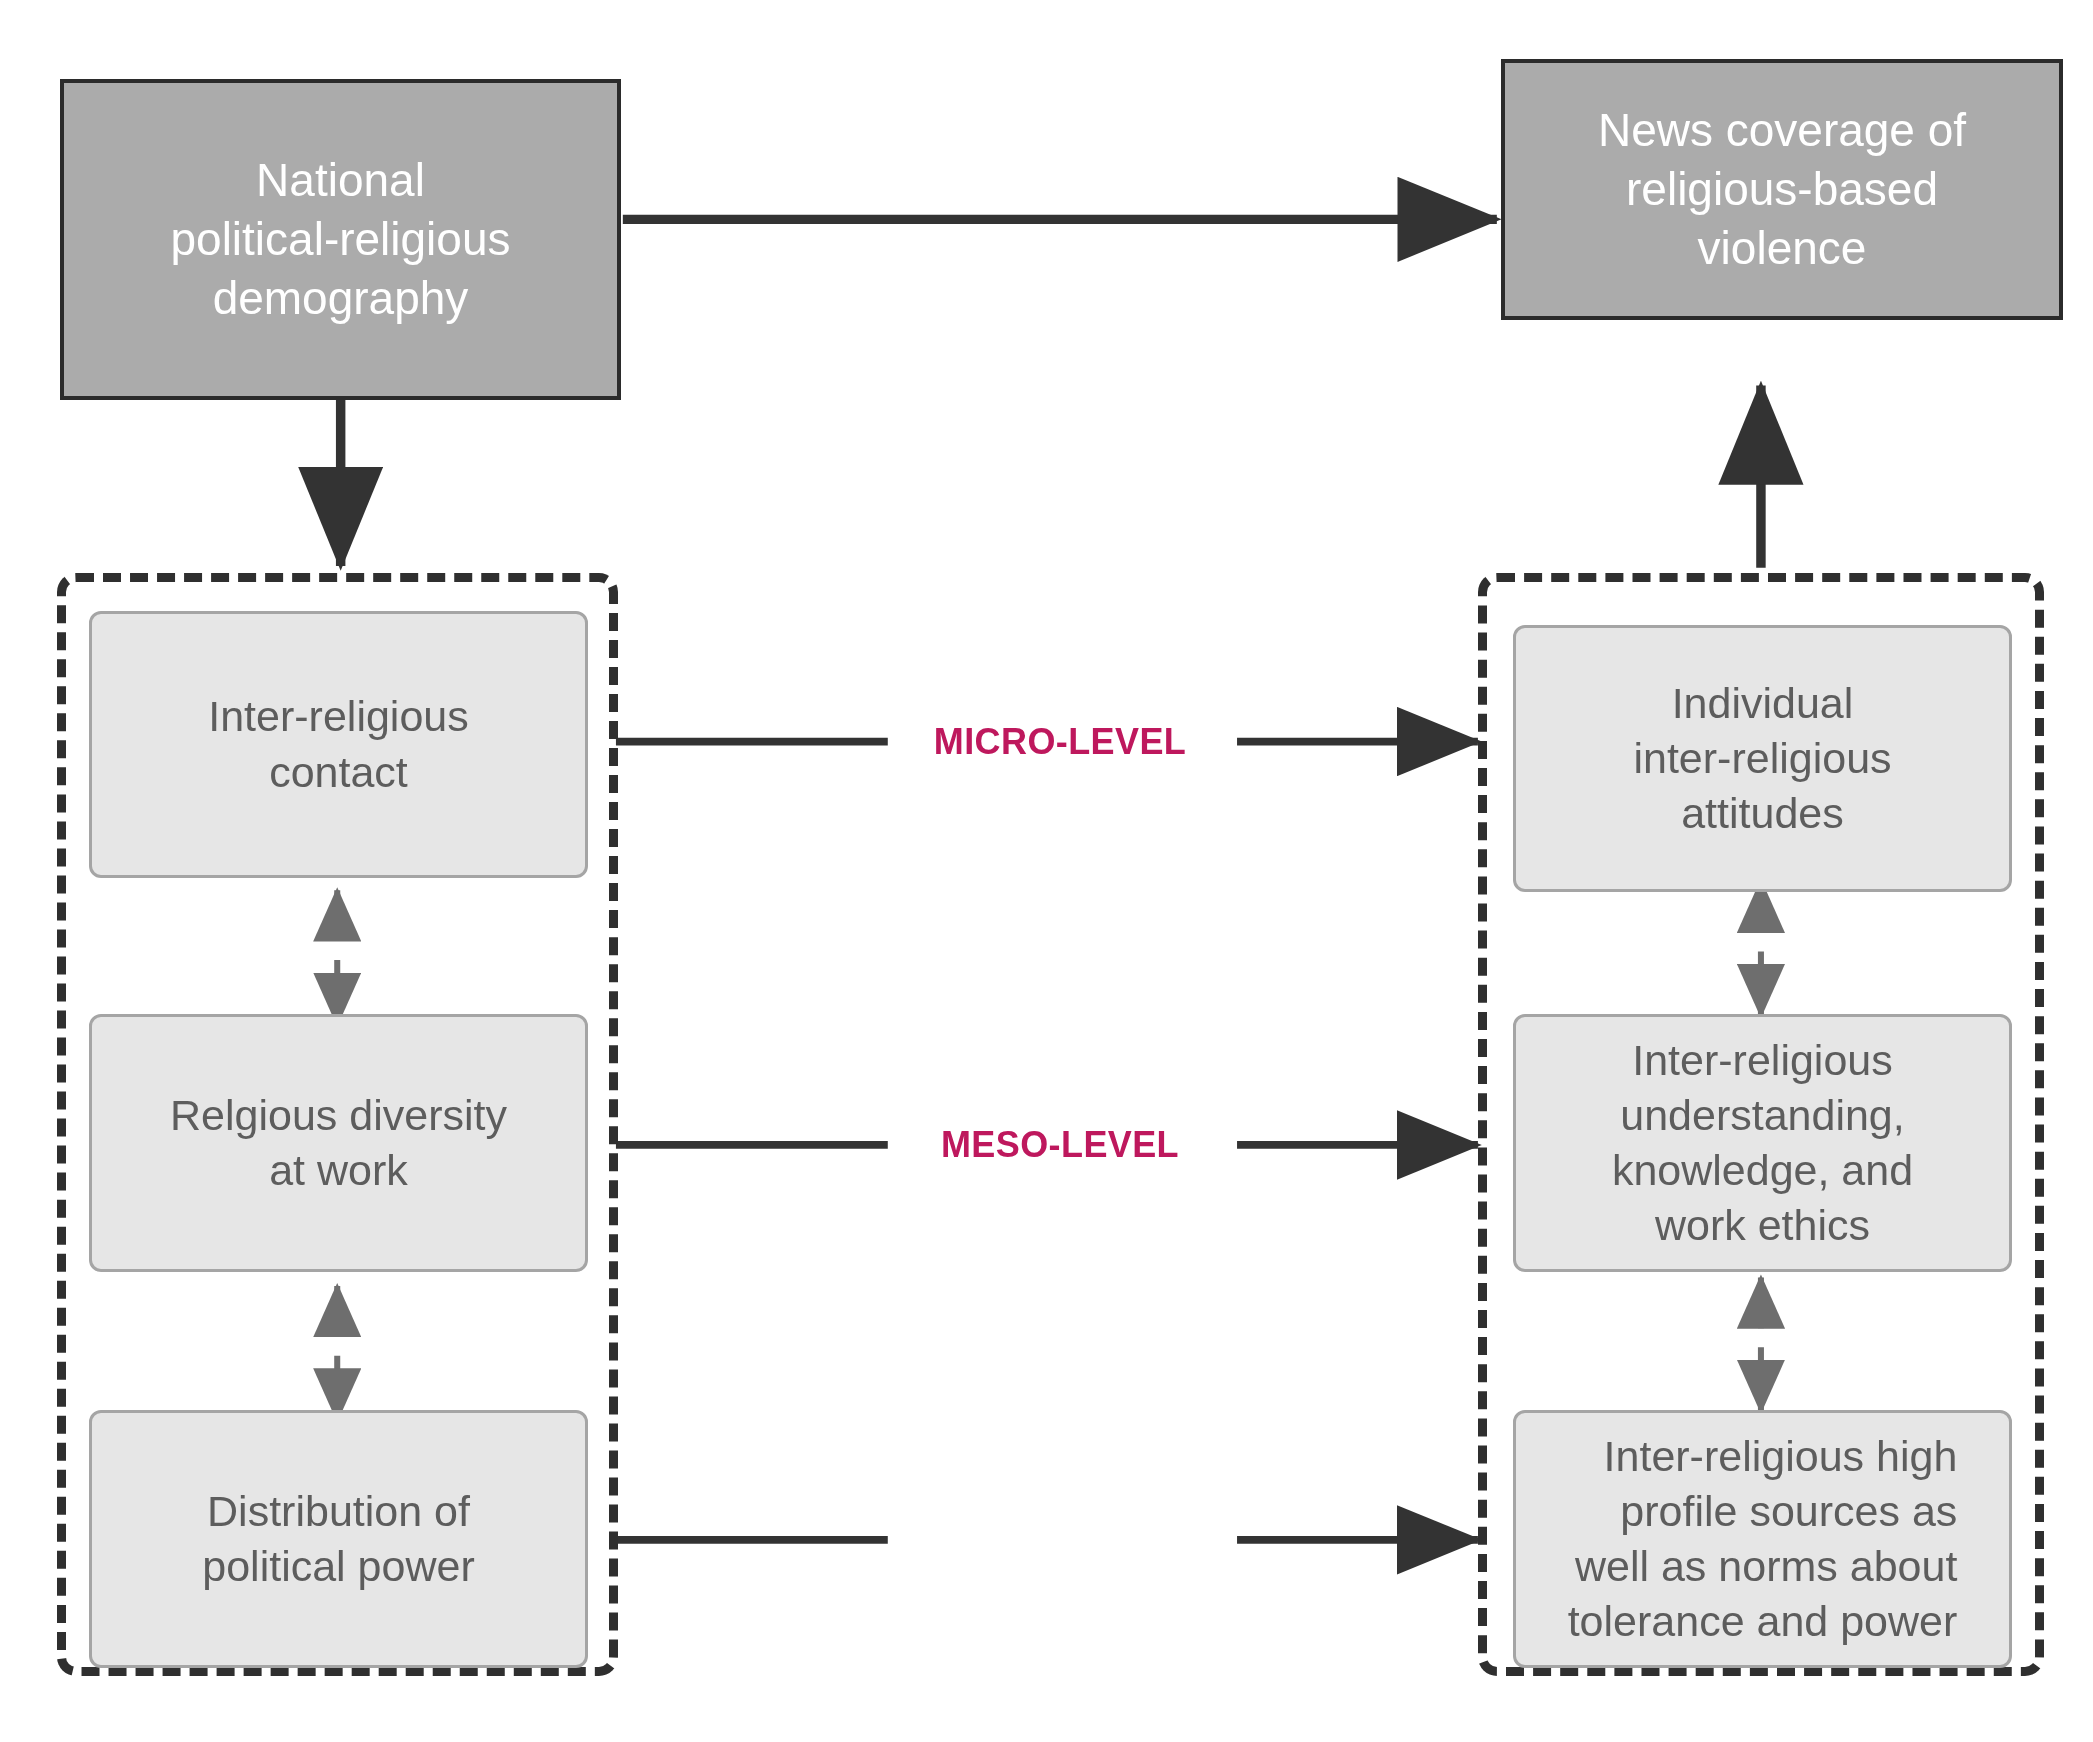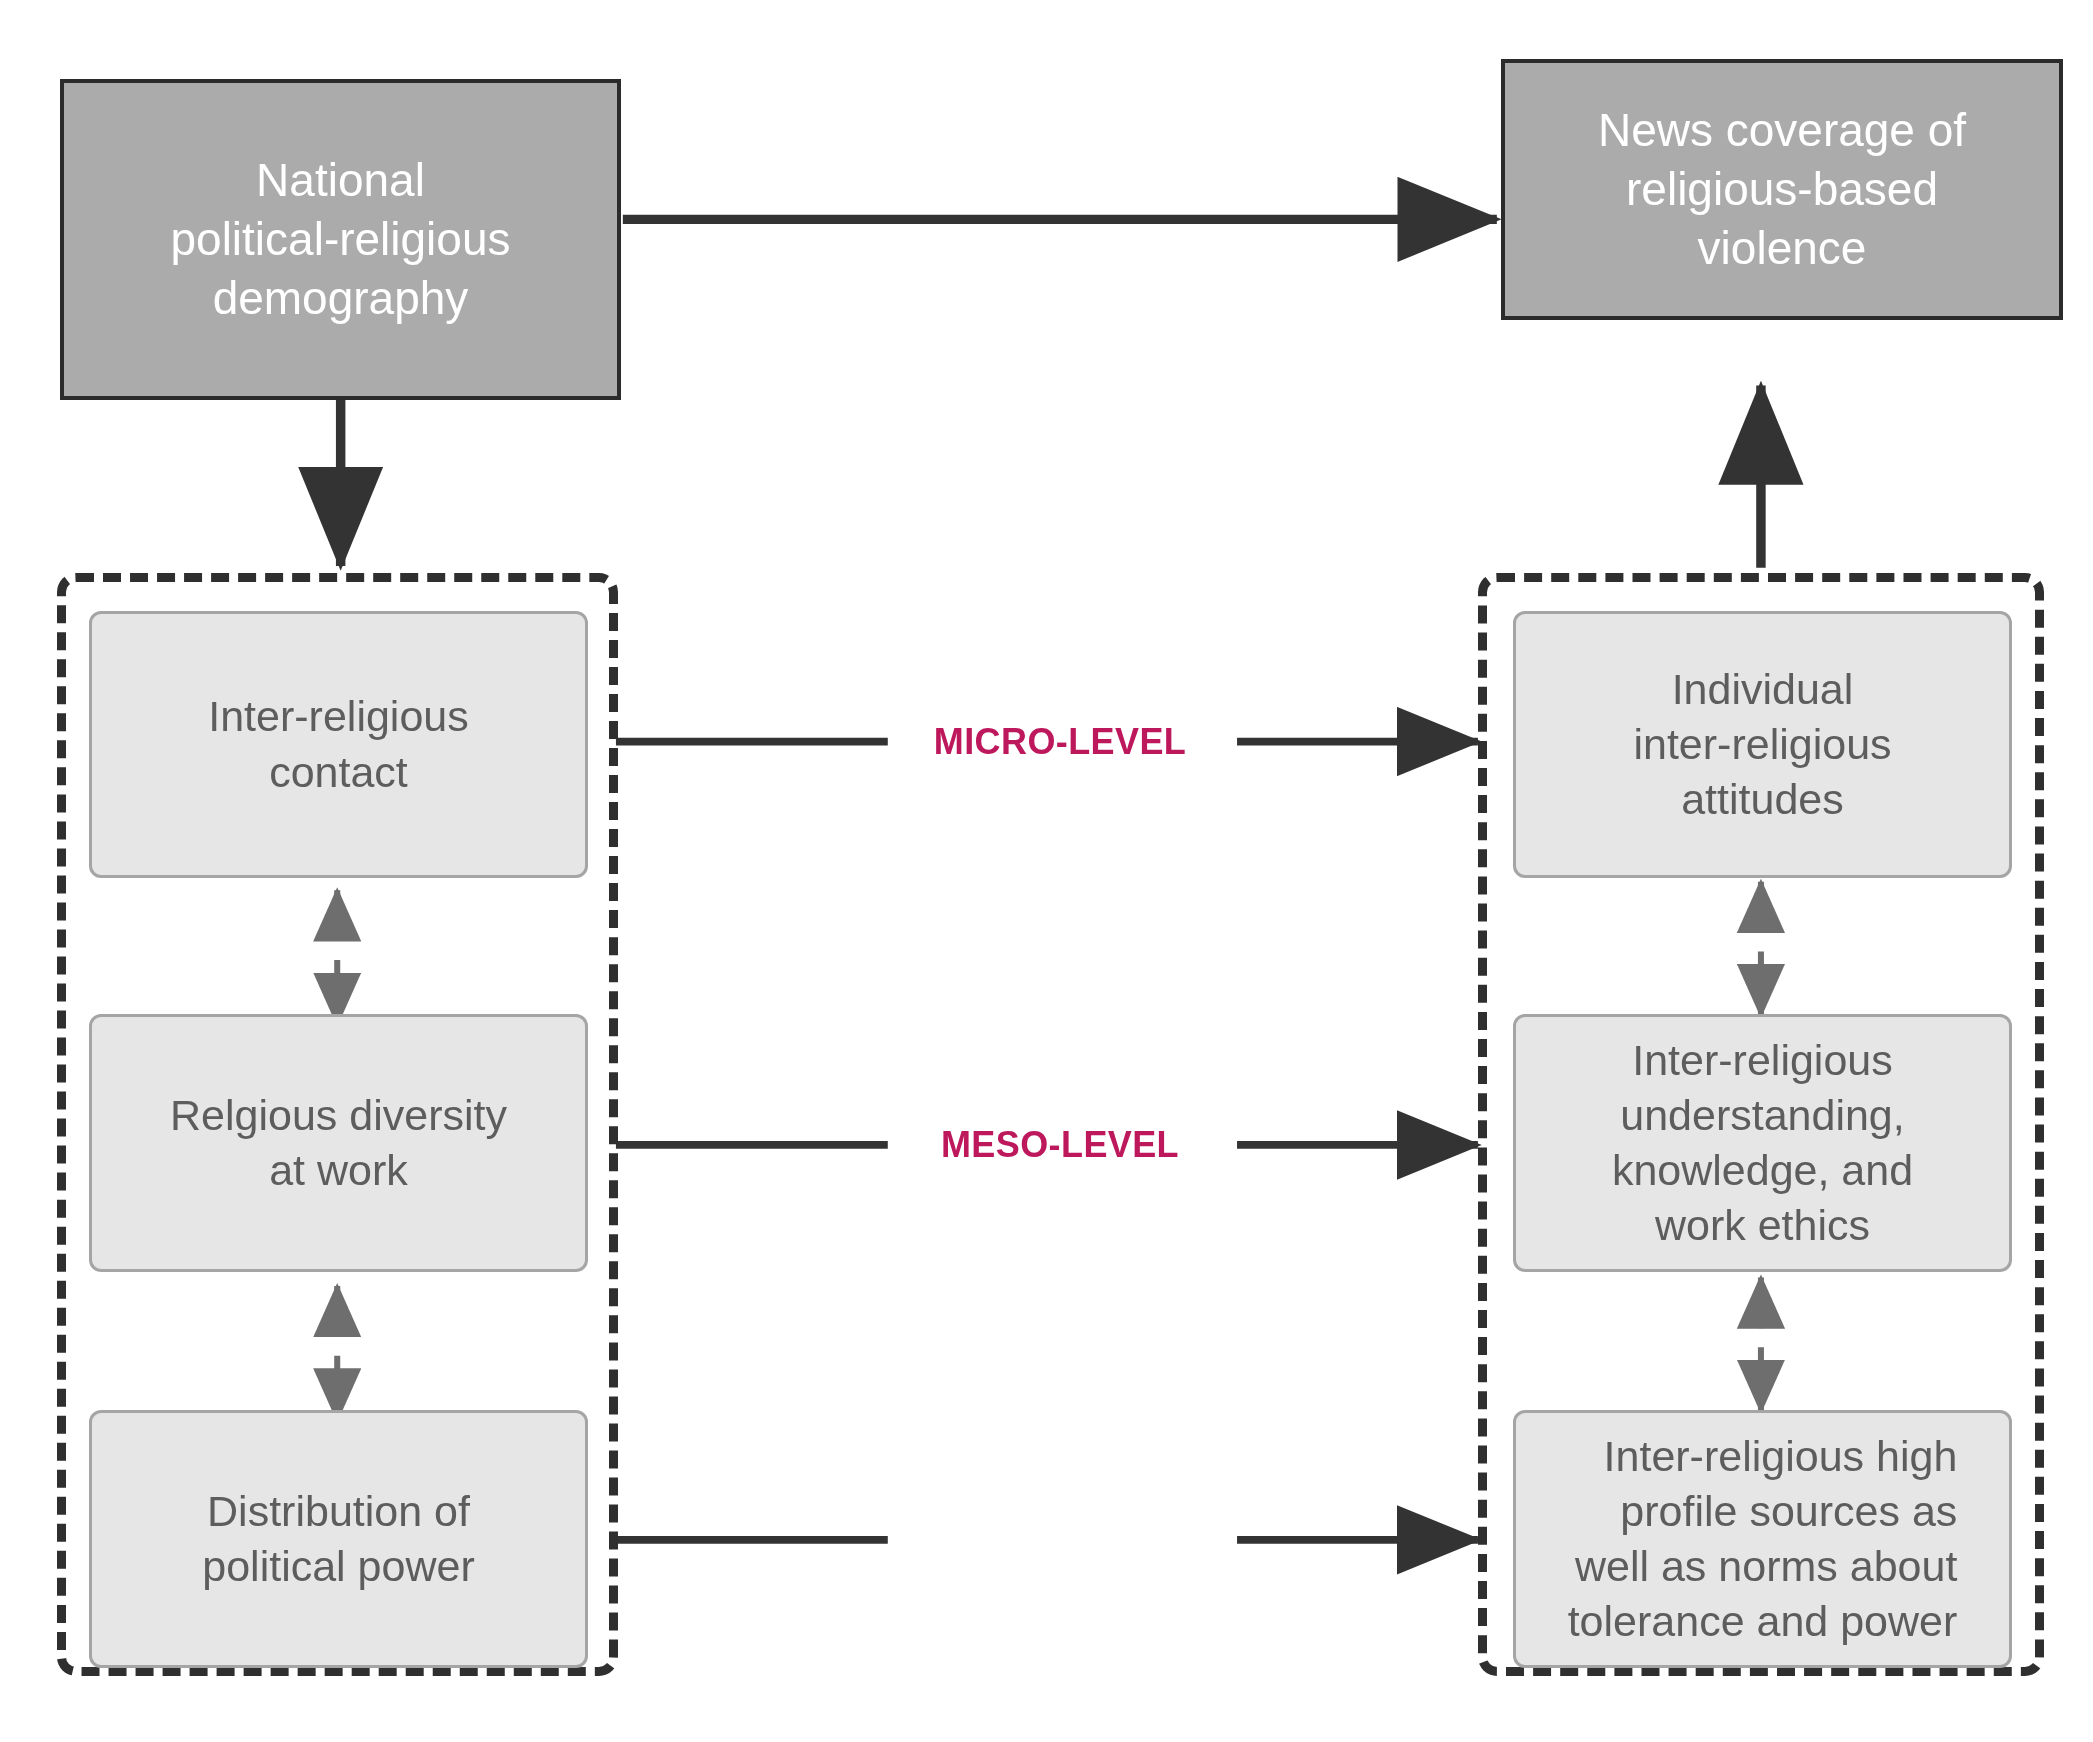--- a/index.html
+++ b/index.html
@@ -136,21 +136,21 @@
   <div class="node node-sub" style="left:89px; top:1014px; width:499px; height:258px;">
     <span>Relgious diversity
 at work</span>
   </div>
 
   <div class="node node-sub" style="left:89px; top:1410px; width:499px; height:258px;justify-content:center;">
     <span>Distribution of
 political power</span>
   </div>
 
-  <div class="node node-sub" style="left:1513px; top:611px; width:499px; height:267px;">
+  <div class="node node-sub" style="left:1513px; top:625px; width:499px; height:267px;">
     <span>Individual
 inter-religious
 attitudes</span>
   </div>
 
   <div class="node node-sub" style="left:1513px; top:1014px; width:499px; height:258px;">
     <span>Inter-religious
 understanding,
 knowledge, and
 work ethics</span>

